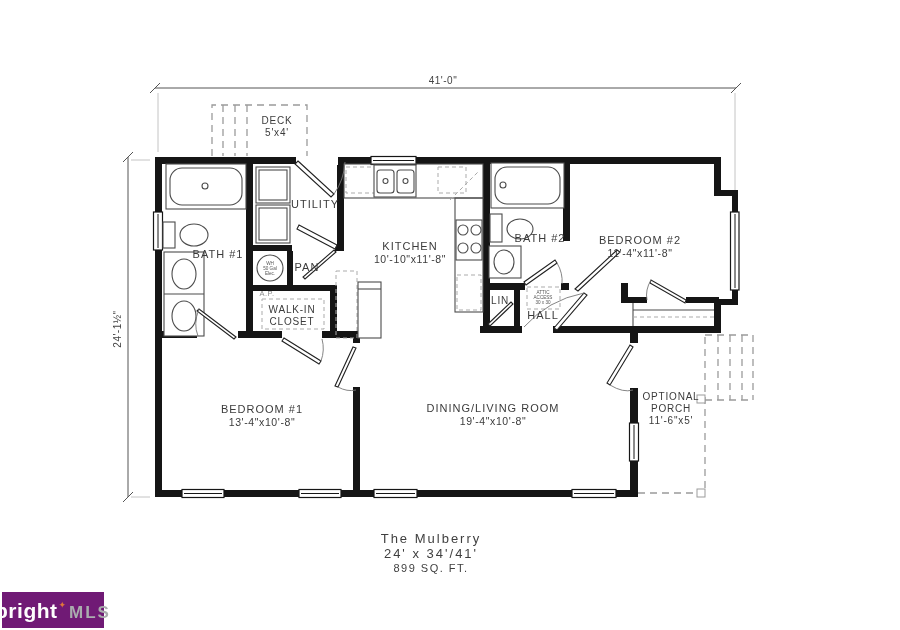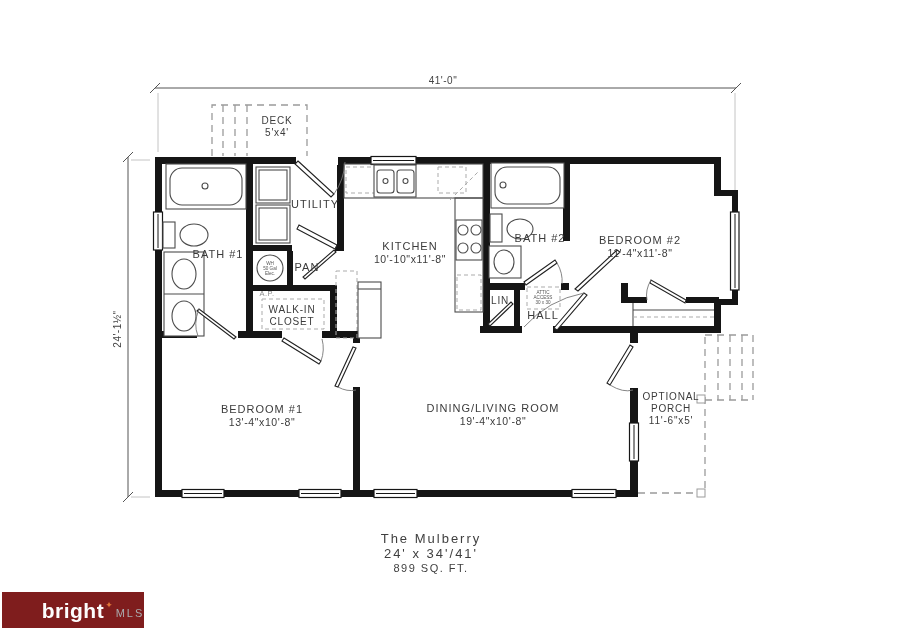--- a/index.html
+++ b/index.html
@@ -24,25 +24,25 @@
   text{font-family:"Liberation Sans",sans-serif;fill:#3b3b3b;}
   .lbl{font-size:11px;letter-spacing:1px;text-anchor:middle;}
   .sz{font-size:10.5px;letter-spacing:.6px;text-anchor:middle;}
   .small{font-size:10px;letter-spacing:.8px;text-anchor:middle;}
   .tiny{font-size:4.6px;letter-spacing:0;text-anchor:middle;fill:#555;}
   .gray{fill:#8d8d8d;font-size:7.5px;letter-spacing:.5px;text-anchor:middle;}
   .dimtxt{font-size:10px;letter-spacing:.5px;text-anchor:middle;fill:#444;}
   .title1{font-size:13px;letter-spacing:2px;text-anchor:middle;fill:#3f3f3f;}
   .title2{font-size:11px;letter-spacing:1.5px;text-anchor:middle;fill:#3f3f3f;}
   
-  .logo{position:absolute;left:2px;top:592px;width:102px;height:36px;background:#7f1d1d;
-        display:flex;align-items:center;justify-content:center;padding-left:40px;}
+  .logo{position:absolute;left:2px;top:592px;width:102px;height:36px;background:#701a75;
+        display:flex;align-items:center;justify-content:center;}
   .logo .brand{color:#fdfdfd;font-size:21px;font-weight:600;letter-spacing:.5px;line-height:1;}
   .logo .star{color:#e0763a;font-size:9px;margin:-10px 0 0 1px;}
-  .logo .mls{color:#aaacae;font-size:11px;letter-spacing:2px;margin:6px 0 0 3px;}
+  .logo .mls{color:#aaacae;font-size:17px;letter-spacing:2px;margin:6px 0 0 3px;font-weight:bold;}
 </style>
 </head>
 <body>
 
 <div class="stage">
 <svg width="900" height="630" viewBox="0 0 900 630">
 
   <g>
     <path class="dash" d="M212 156 V105 H307 V156"></path>
     <path class="dash" d="M223 105 V156"></path>

